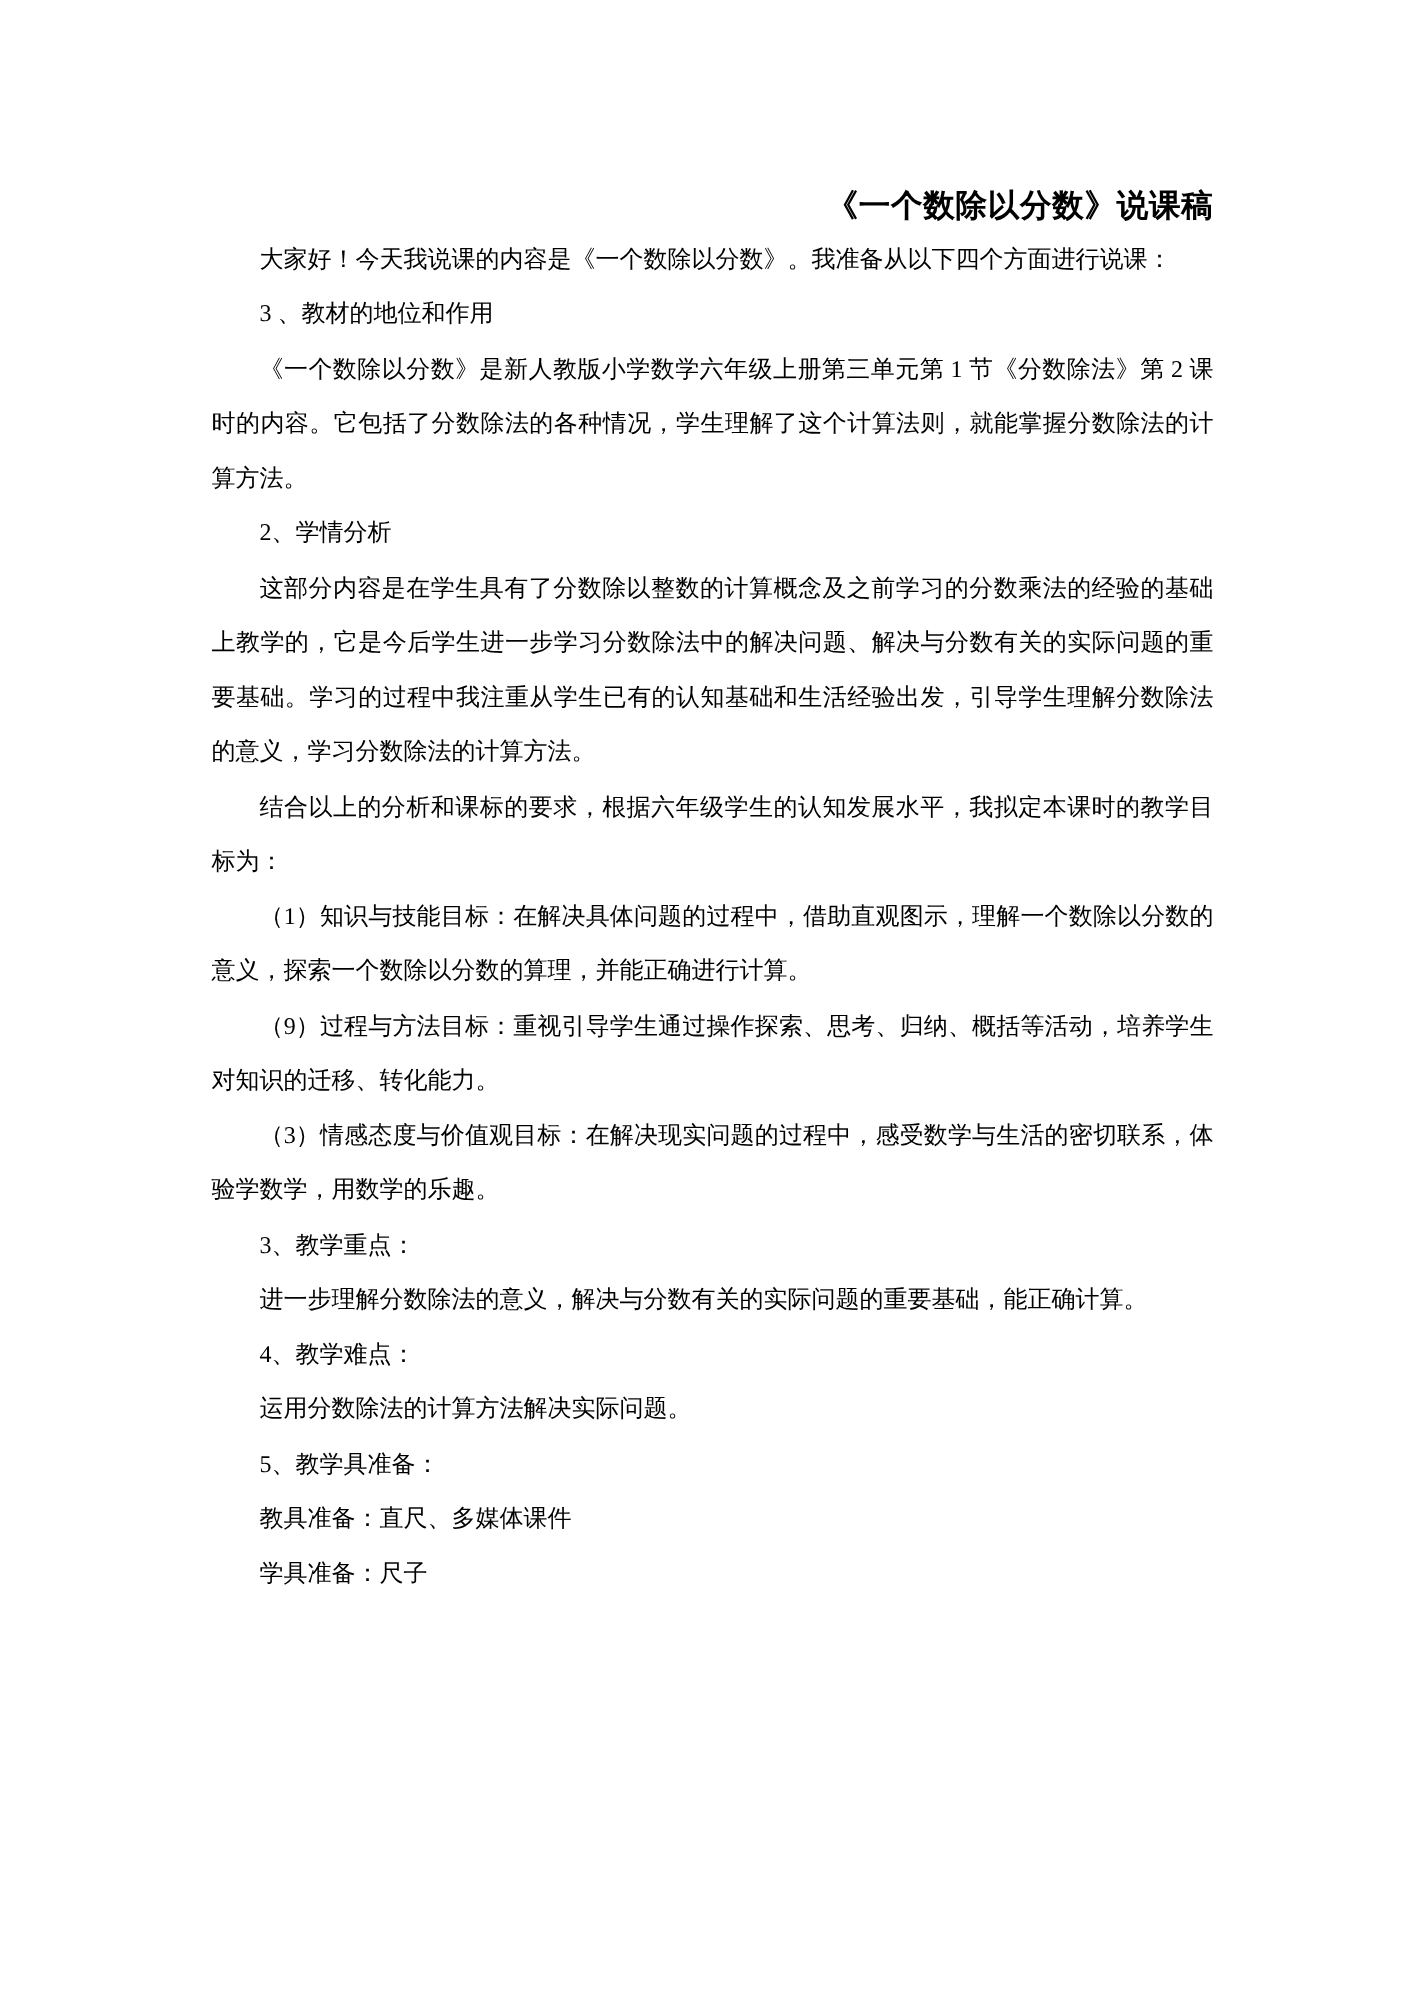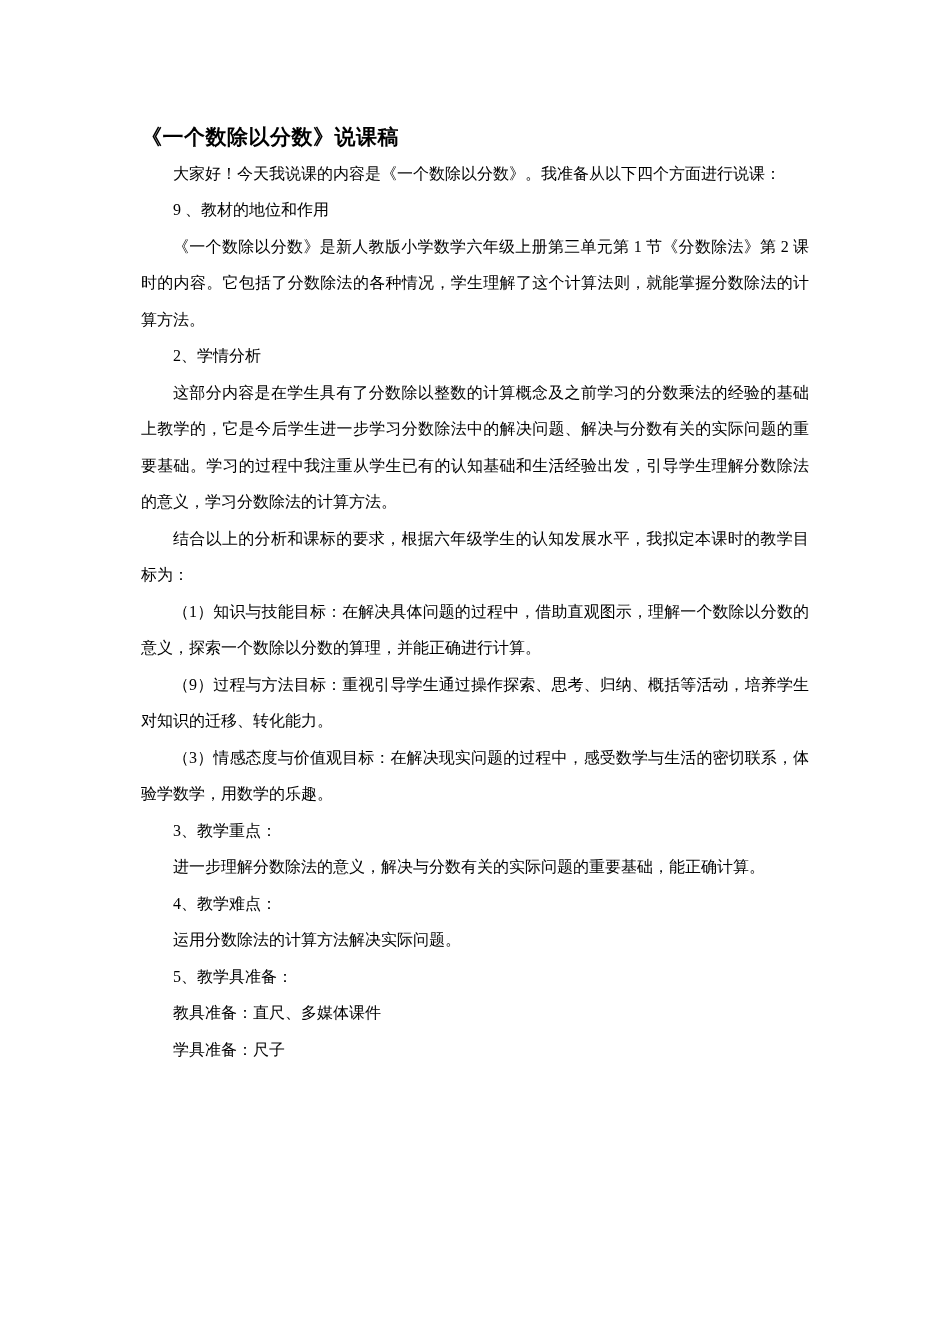--- a/index.html
+++ b/index.html
@@ -19,21 +19,21 @@
     color: #000000;
   }
   .content {
     width: 668px;
   }
   .doc-title {
     margin: 0;
     font-size: 21px;
     line-height: 36.5px;
     font-weight: bold;
-    text-align: left;
+    text-align: right;
     text-indent: 0;
     letter-spacing: 0.5px;
   }
   .content p {
     margin: 0;
     font-size: 16px;
     line-height: 36.5px;
     text-align: justify;
     text-justify: inter-ideograph;
     text-indent: 2em;
@@ -41,21 +41,21 @@
   }
 </style>
 </head>
 <body>
 
 <div class="page">
   <div class="content">
     <h1 class="doc-title">《一个数除以分数》说课稿</h1>
     <div>
         <p>大家好！今天我说课的内容是《一个数除以分数》。我准备从以下四个方面进行说课：</p>
-        <p>9 、教材的地位和作用</p>
+        <p>3 、教材的地位和作用</p>
         <p>《一个数除以分数》是新人教版小学数学六年级上册第三单元第 1 节《分数除法》第 2 课时的内容。它包括了分数除法的各种情况，学生理解了这个计算法则，就能掌握分数除法的计算方法。</p>
         <p>2、学情分析</p>
         <p>这部分内容是在学生具有了分数除以整数的计算概念及之前学习的分数乘法的经验的基础上教学的，它是今后学生进一步学习分数除法中的解决问题、解决与分数有关的实际问题的重要基础。学习的过程中我注重从学生已有的认知基础和生活经验出发，引导学生理解分数除法的意义，学习分数除法的计算方法。</p>
         <p>结合以上的分析和课标的要求，根据六年级学生的认知发展水平，我拟定本课时的教学目标为：</p>
         <p>（1）知识与技能目标：在解决具体问题的过程中，借助直观图示，理解一个数除以分数的意义，探索一个数除以分数的算理，并能正确进行计算。</p>
         <p>（9）过程与方法目标：重视引导学生通过操作探索、思考、归纳、概括等活动，培养学生对知识的迁移、转化能力。</p>
         <p>（3）情感态度与价值观目标：在解决现实问题的过程中，感受数学与生活的密切联系，体验学数学，用数学的乐趣。</p>
         <p>3、教学重点：</p>
         <p>进一步理解分数除法的意义，解决与分数有关的实际问题的重要基础，能正确计算。</p>
         <p>4、教学难点：</p>

